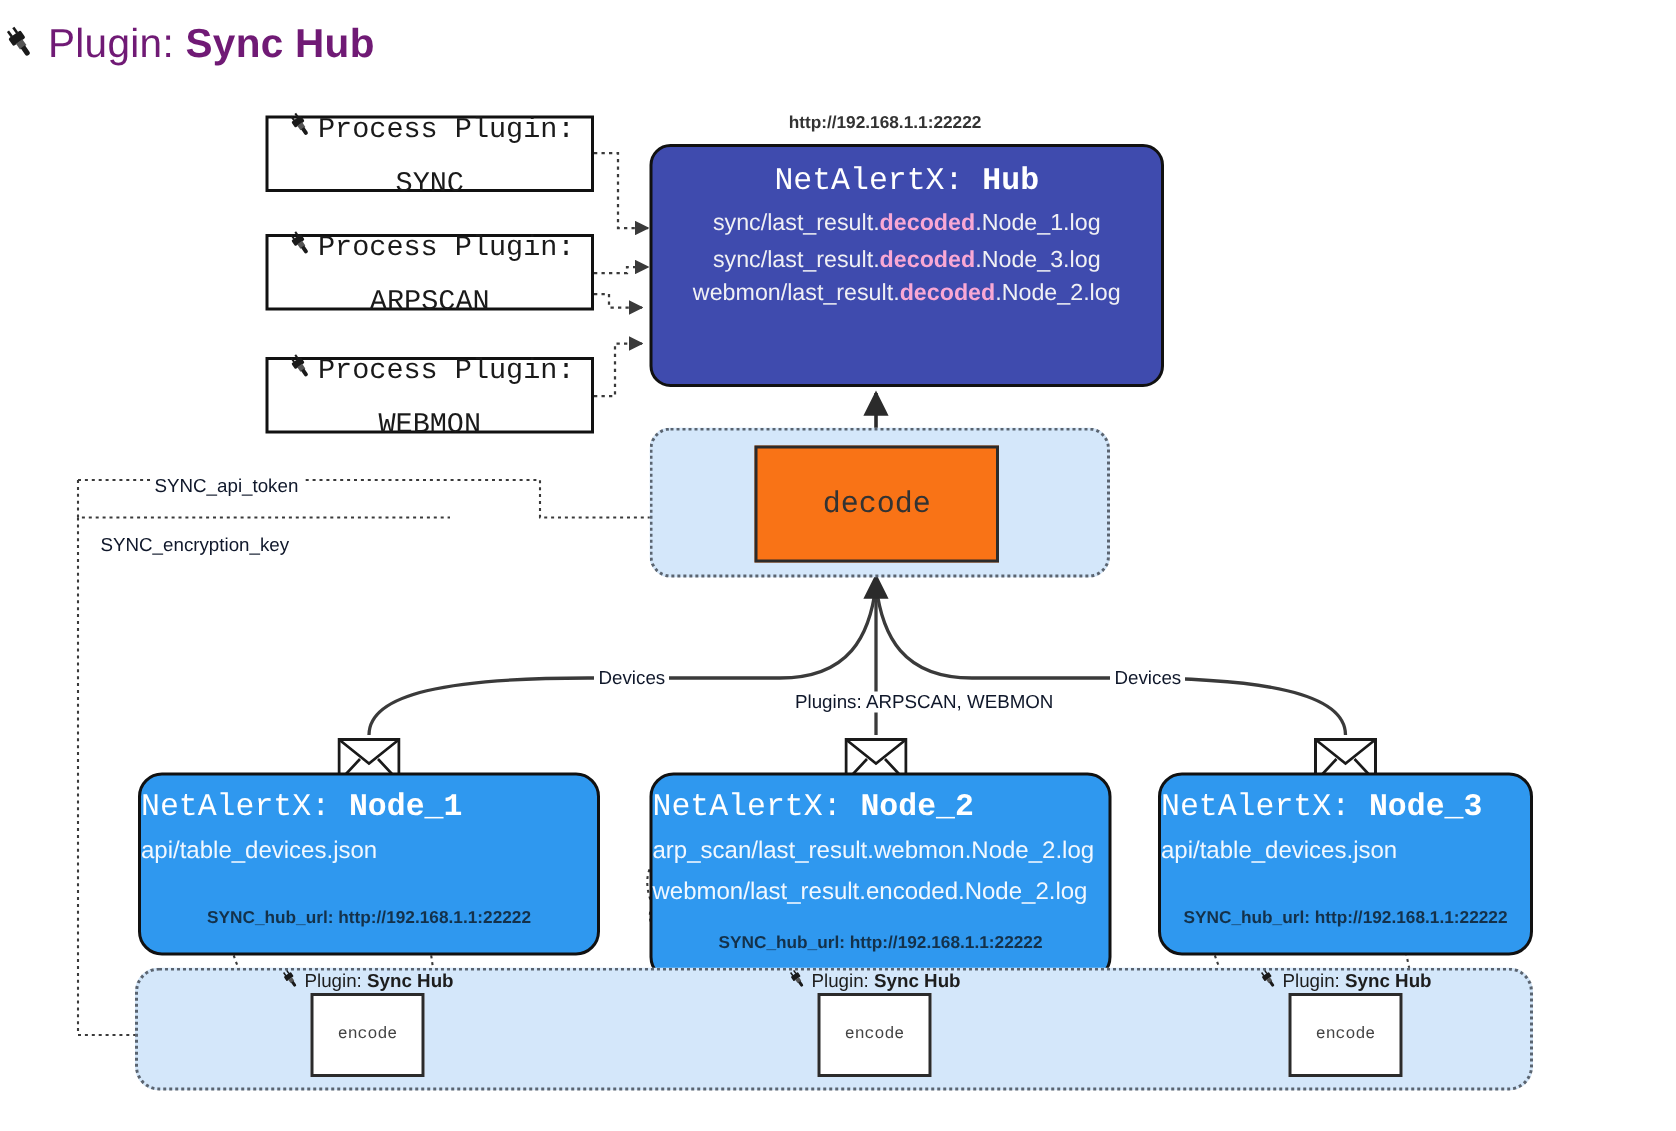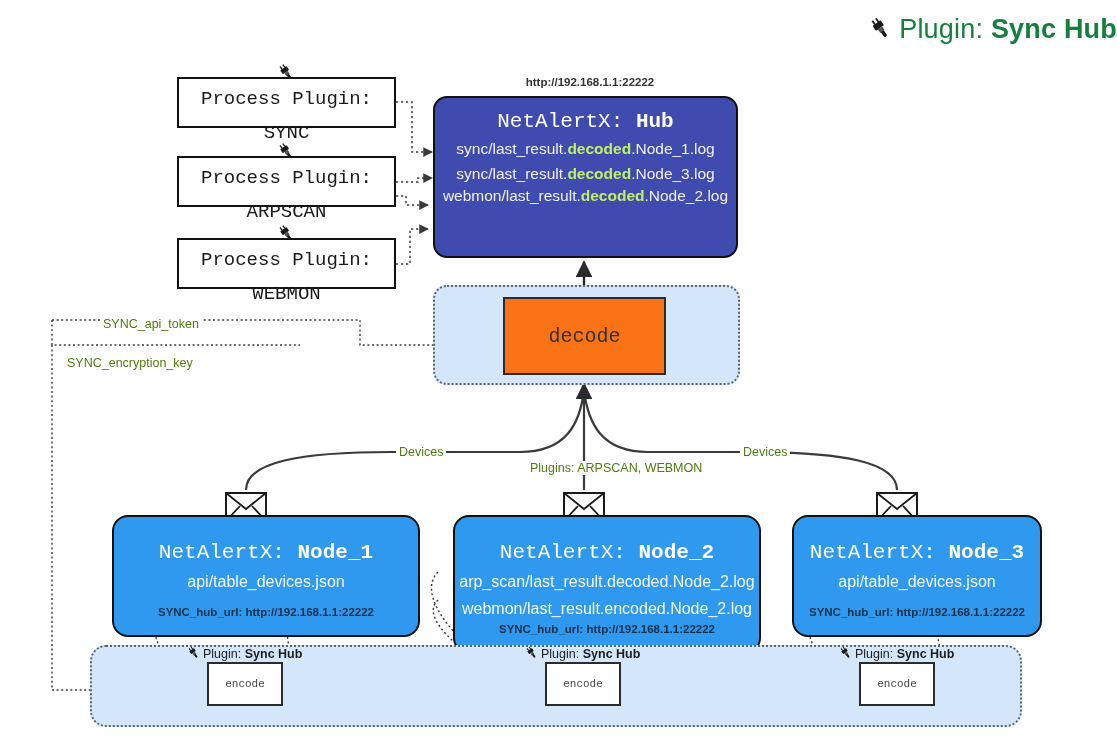--- a/index.html
+++ b/index.html
@@ -1,77 +1,77 @@
 <!DOCTYPE html>
 <html><head>
 <meta charset="utf-8">
 <style>
   html,body{margin:0;padding:0;background:#ffffff;}
   body{width:1117px;height:754px;position:relative;overflow:hidden;
        font-family:"Liberation Sans","DejaVu Sans",sans-serif;color:#1a1a1a;}
-  .mono{font-family:"Liberation Mono","DejaVu Sans Mono",monospace;flex-direction:column;}
+  .mono{font-family:"Liberation Mono","DejaVu Sans Mono",monospace;}
   #canvas{position:absolute;inset:0;width:1117px;height:754px;}
   svg.layer{position:absolute;left:0;top:0;width:1117px;height:754px;pointer-events:none;}
 
   
-  #page-title{position:absolute;left:0;top:14px;width:1117px;text-align:right;
-     font-size:27px;letter-spacing:.2px;color:#15803d;}
+  #page-title{position:absolute;left:0;top:14px;width:1117px;text-align:left;
+     font-size:27px;letter-spacing:.2px;color:#701a75;}
   #page-title .plug{display:inline-block;vertical-align:-3px;margin-right:6px;}
   #page-title .strong{font-weight:bold;}
 
   
   .proc-box{position:absolute;box-sizing:border-box;border:2px solid #111;background:#fff;
      display:flex;flex-direction:column;align-items:center;justify-content:center;}
   .proc-line1{font-size:19px;letter-spacing:0px;white-space:nowrap;display:flex;align-items:center;}
   .proc-line1 .plug{margin-right:2px;display:inline-block;vertical-align:-2px;}
   .proc-line2{font-size:19px;margin-top:12px;}
 
   
   #hub-url{position:absolute;left:440px;top:76px;width:300px;text-align:center;
      font-size:11.5px;font-weight:bold;color:#333;}
-  #hub-box{position:absolute;left:433px;top:96px;width:305px;height:162px;
+  #hub-box{position:absolute;left:433px;top:96px;width:343px;height:162px;
      box-sizing:border-box;background:#3f4bae;border:2.5px solid #111;border-radius:14px;
      display:flex;flex-direction:column;align-items:center;padding-top:12px;}
   #hub-title{font-size:21px;color:#ffffff;}
   #hub-title .strong{font-weight:bold;}
   .hub-log{font-size:15.5px;color:#f0f0f4;white-space:nowrap;margin-top:7px;
      text-align:center;width:100%;}
-  .hub-log b{font-weight:bold;color:#bef264;}
+  .hub-log b{font-weight:bold;color:#f9a8d4;}
 
   
   #decode-wrap{position:absolute;left:433px;top:285px;width:307px;height:100px;
      box-sizing:border-box;background:#d4e7fa;border:2px dotted #5a6470;border-radius:14px;}
   #decode-box{position:absolute;left:503px;top:297px;width:163px;height:78px;
      box-sizing:border-box;background:#f97316;border:2.5px solid #2b2b2b;
      display:flex;align-items:center;justify-content:center;font-size:20px;color:#333;}
 
   
   .node-box{position:absolute;box-sizing:border-box;background:#2f98ef;
      border:2.5px solid #111;border-radius:16px;
-     display:flex;flex-direction:column;align-items:center;padding-top:24px;margin-left:20px;}
+     display:flex;flex-direction:column;align-items:flex-start;padding-top:10px;}
   .node-title{font-size:21px;color:#ffffff;white-space:nowrap;}
   .node-title .strong{font-weight:bold;}
   .node-line{font-size:16px;color:#f2f8ff;white-space:nowrap;margin-top:9px;}
   .node-url{position:absolute;bottom:17px;left:0;width:100%;text-align:center;
      font-size:11.5px;color:#14314a;font-weight:bold;white-space:nowrap;}
 
   
   #plugin-band{position:absolute;left:90px;top:645px;width:932px;height:82px;
      box-sizing:border-box;background:#d4e7fa;border:2px dotted #5a6470;border-radius:16px;}
   .plugin-label{position:absolute;font-size:12.5px;color:#1d1d1d;white-space:nowrap;
      display:flex;align-items:center;}
   .plugin-label .plug{margin-right:2px;display:inline-block;vertical-align:-2px;}
   .plugin-label b{font-weight:bold;}
-  .encode-box{position:absolute;box-sizing:border-box;width:76px;height:44px;
+  .encode-box{position:absolute;box-sizing:border-box;width:76px;height:56px;
      background:#ffffff;border:2px solid #2b2b2b;
      display:flex;align-items:center;justify-content:center;
      font-size:11px;color:#444;}
 
   
-  .edge-label{position:absolute;font-size:12.5px;color:#4d7c0f;white-space:nowrap;
+  .edge-label{position:absolute;font-size:12.5px;color:#0f172a;white-space:nowrap;
      background:#ffffff;padding:0 3px;}
 
   
   .envelope{position:absolute;width:42px;height:30px;}
 </style>
 </head>
 <body>
 
 <div id="canvas">
 
@@ -258,21 +258,21 @@
       <span>SYNC_hub_url:</span>
       <span>http://192.168.1.1:22222</span>
     </div>
   </div>
 
   <div class="node-box" style="left:433px;top:515px;width:308px;height:139px;">
     <div class="node-title mono">
       <span>NetAlertX:</span>
       <span class="strong">Node_2</span>
     </div>
-    <div class="node-line">arp_scan/last_result.decoded.Node_2.log</div>
+    <div class="node-line">arp_scan/last_result.webmon.Node_2.log</div>
     <div class="node-line">webmon/last_result.encoded.Node_2.log</div>
     <div class="node-url">
       <span>SYNC_hub_url:</span>
       <span>http://192.168.1.1:22222</span>
     </div>
   </div>
 
   <div class="node-box" style="left:772px;top:515px;width:250px;height:122px;">
     <div class="node-title mono">
       <span>NetAlertX:</span>

